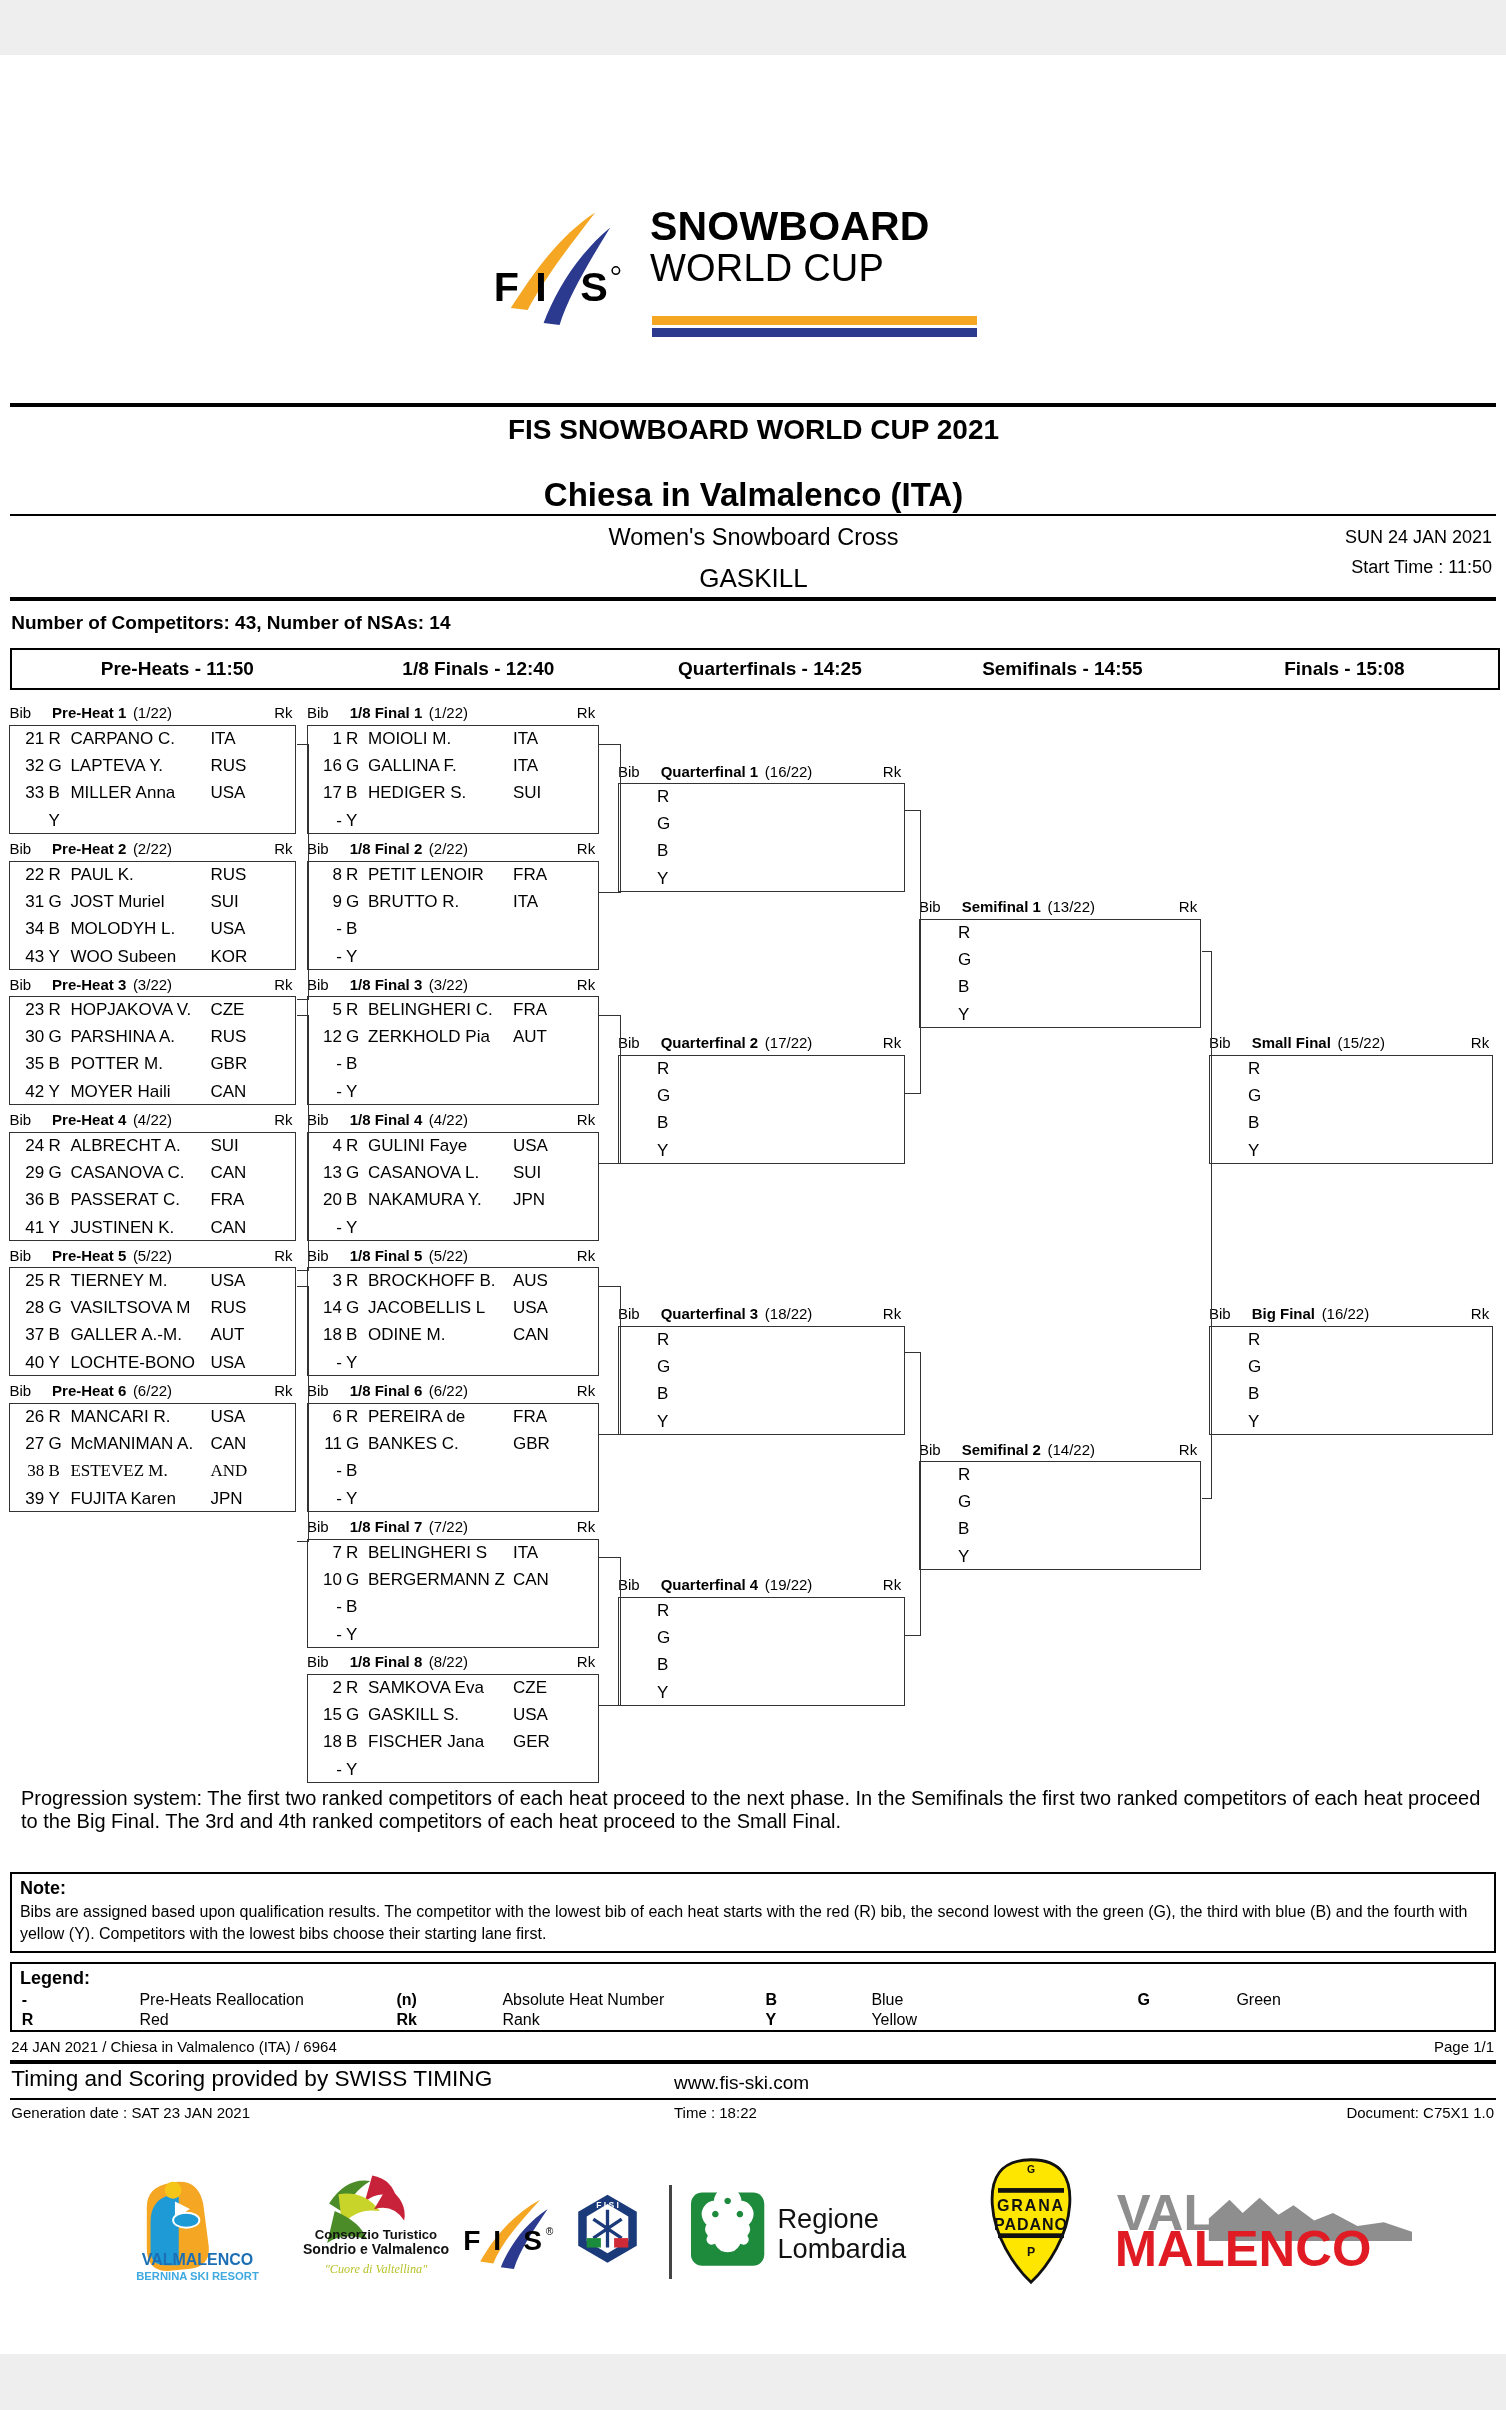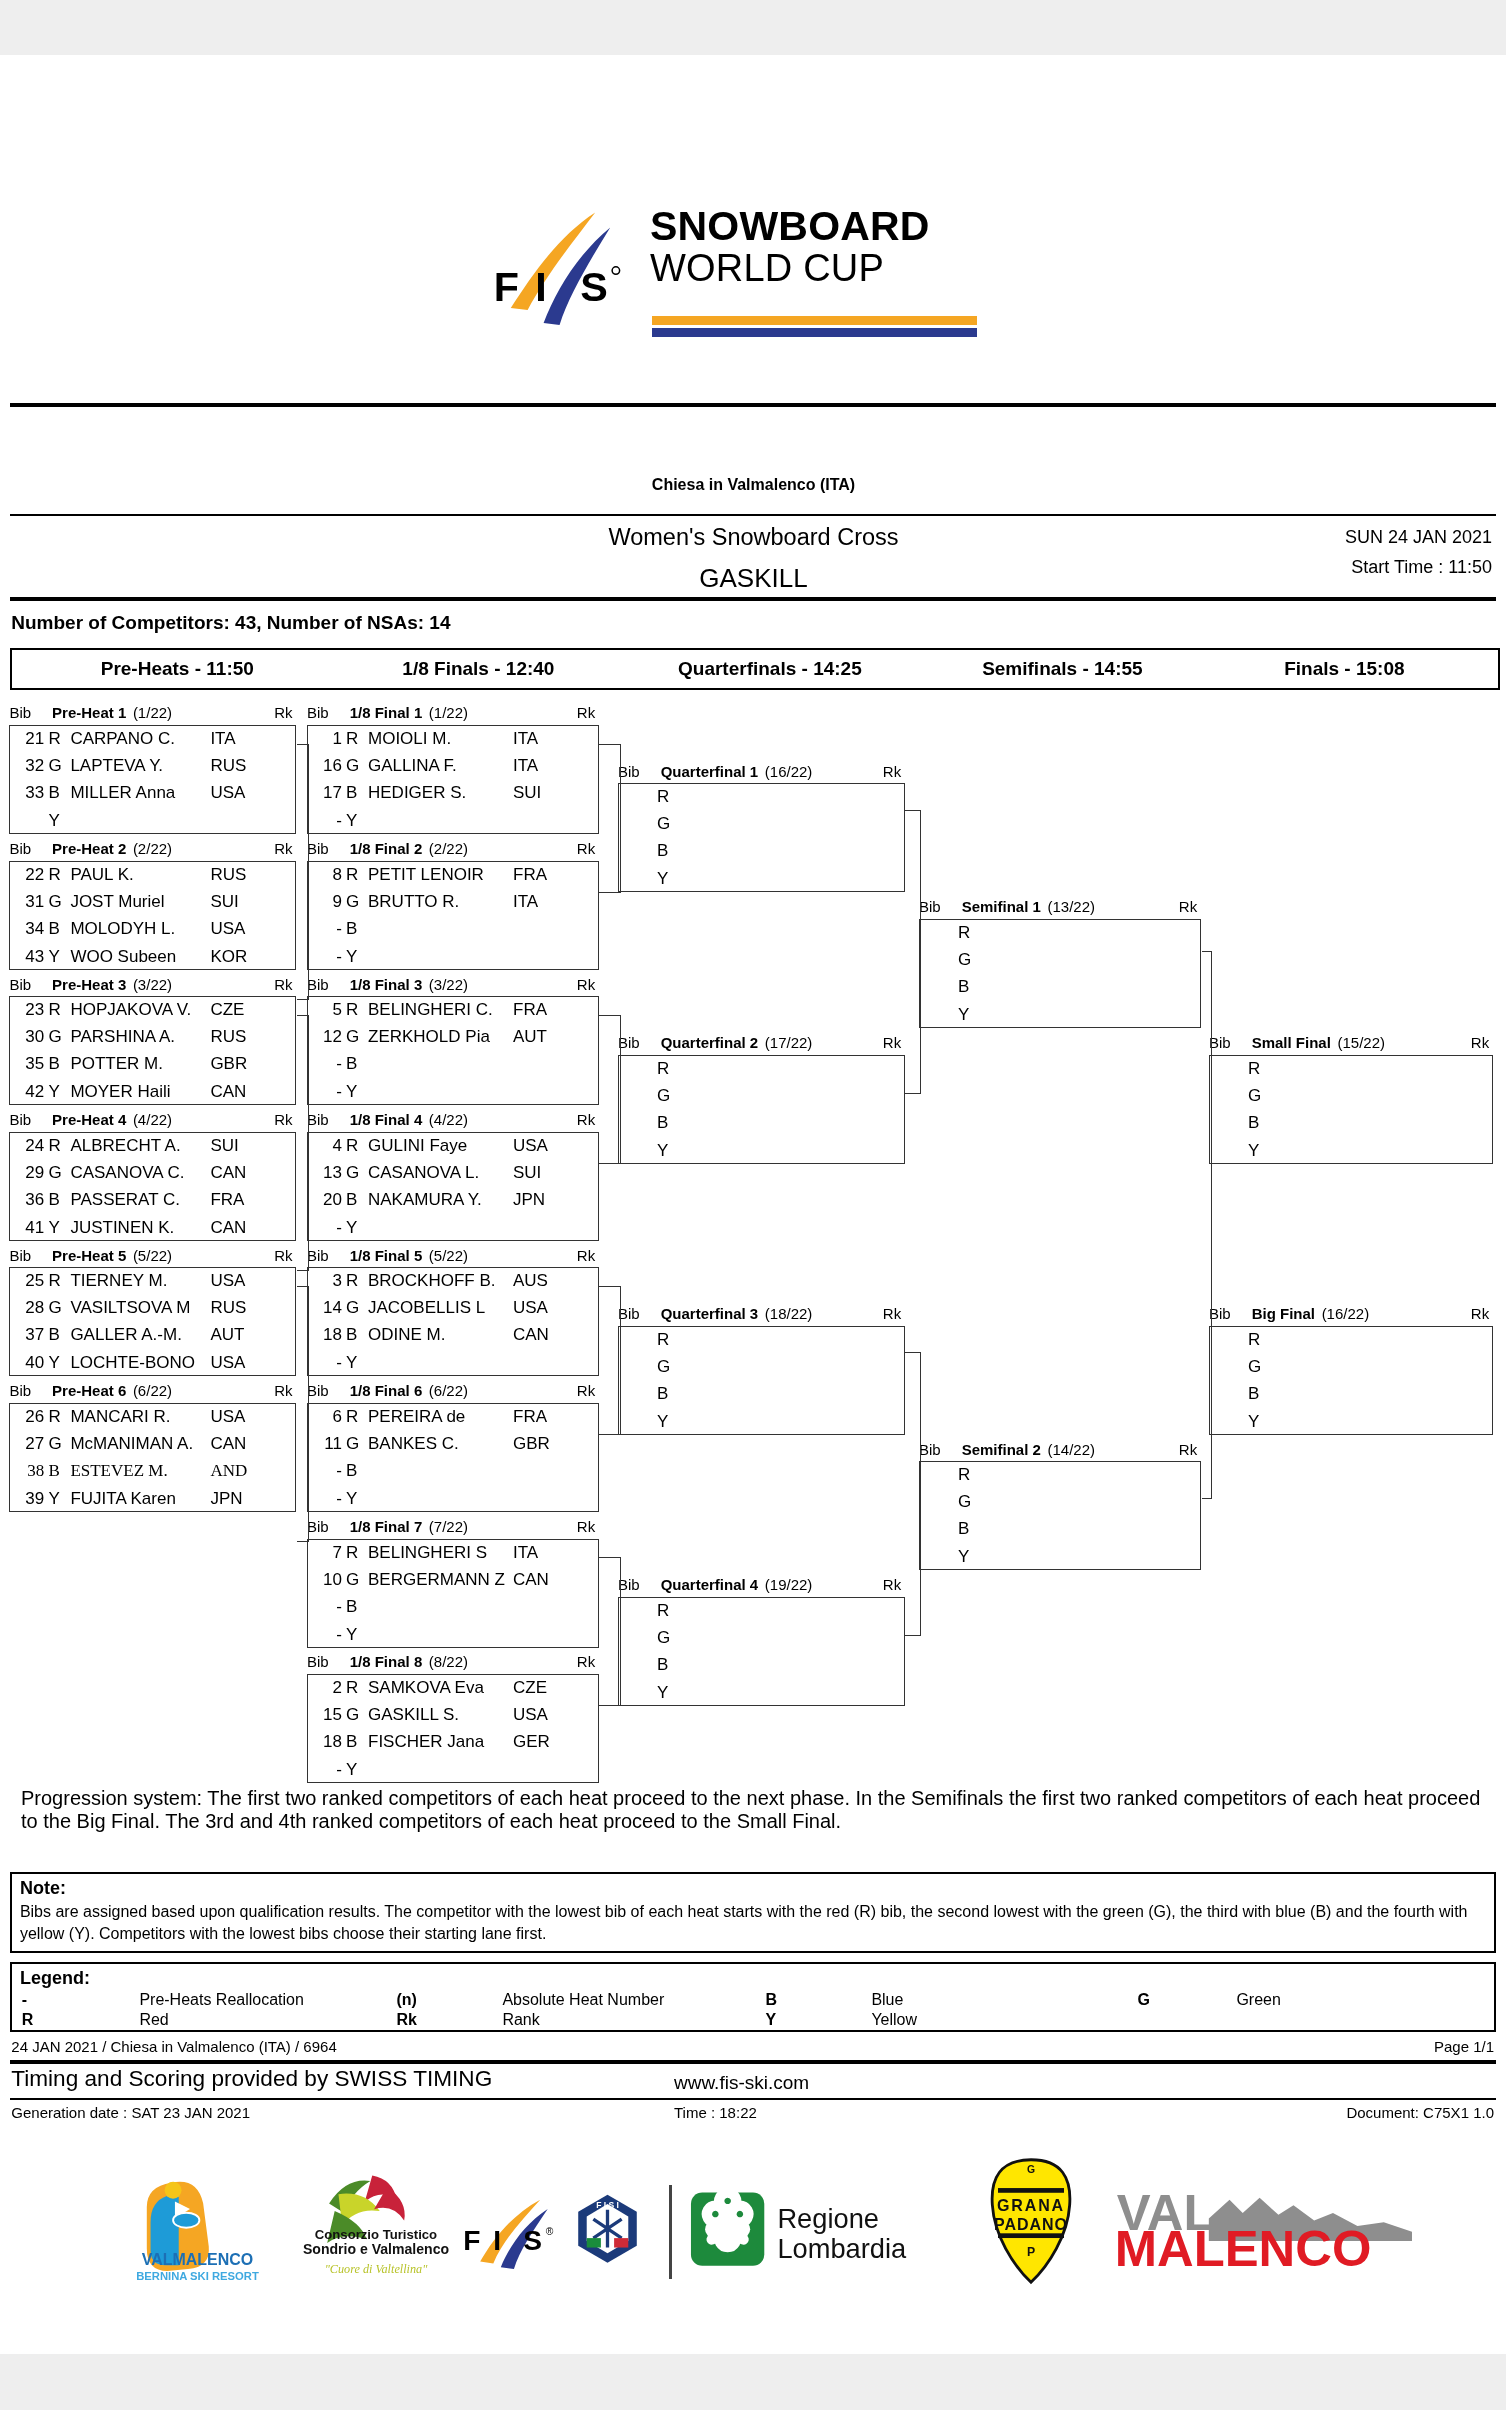--- a/index.html
+++ b/index.html
@@ -17,21 +17,21 @@
   .logo-l2{font-size:38px;font-weight:normal;letter-spacing:0.2px;line-height:41px;color:#000;}
   .logo-bar1{position:absolute;left:162px;top:132px;width:325px;height:8.5px;background:#F5A623;}
   .logo-bar2{position:absolute;left:162px;top:144px;width:325px;height:8.5px;background:#2B3A8F;}
 
   
   .hr{position:absolute;left:10.4px;width:1486px;background:#000;}
   .hr.thick{height:3.8px;}
   .hr.thin{height:1.9px;}
 
   .title1{position:absolute;left:0;top:414px;width:1507px;text-align:center;font-size:28px;font-weight:bold;}
-  .title2{position:absolute;left:0;top:476px;width:1507px;text-align:center;font-size:16px;font-weight:bold;}
+  .title2{position:absolute;left:0;top:476px;width:1507px;text-align:center;font-size:33px;font-weight:bold;}
   .title3{position:absolute;left:0;top:524px;width:1507px;text-align:center;font-size:23.5px;}
   .title4{position:absolute;left:0;top:563px;width:1507px;text-align:center;font-size:26px;}
   .dt1{position:absolute;right:15px;top:527px;font-size:18px;}
   .dt2{position:absolute;right:15px;top:557px;font-size:18px;}
   .ncomp{position:absolute;left:11.3px;top:612px;font-size:19px;font-weight:bold;}
 
   
   .phasebar{position:absolute;left:10.4px;top:648px;width:1486px;height:38px;border:2.8px solid #000;background:#fff;}
   .phasebar span{position:absolute;top:7.5px;font-size:19px;font-weight:bold;text-align:center;}
 
@@ -87,20 +87,21 @@
     </svg>
     <div class="logo-txt">
       <div class="logo-l1">SNOWBOARD</div>
       <div class="logo-l2">WORLD CUP</div>
     </div>
     <div class="logo-bar1"></div>
     <div class="logo-bar2"></div>
   </div>
 
   <div class="hr thick" style="top:403px;"></div>
+  <div class="title1">FIS SNOWBOARD WORLD CUP 2021</div>
   <div class="title2">Chiesa in Valmalenco (ITA)</div>
   <div class="hr thin" style="top:514px;"></div>
   <div class="title3">Women's Snowboard Cross</div>
   <div class="title4">GASKILL</div>
   <div class="dt1">SUN 24 JAN 2021</div>
   <div class="dt2">Start Time : 11:50</div>
   <div class="hr thick" style="top:597px;"></div>
   <div class="ncomp">Number of Competitors: 43, Number of NSAs: 14</div>
 
   <div class="phasebar">

